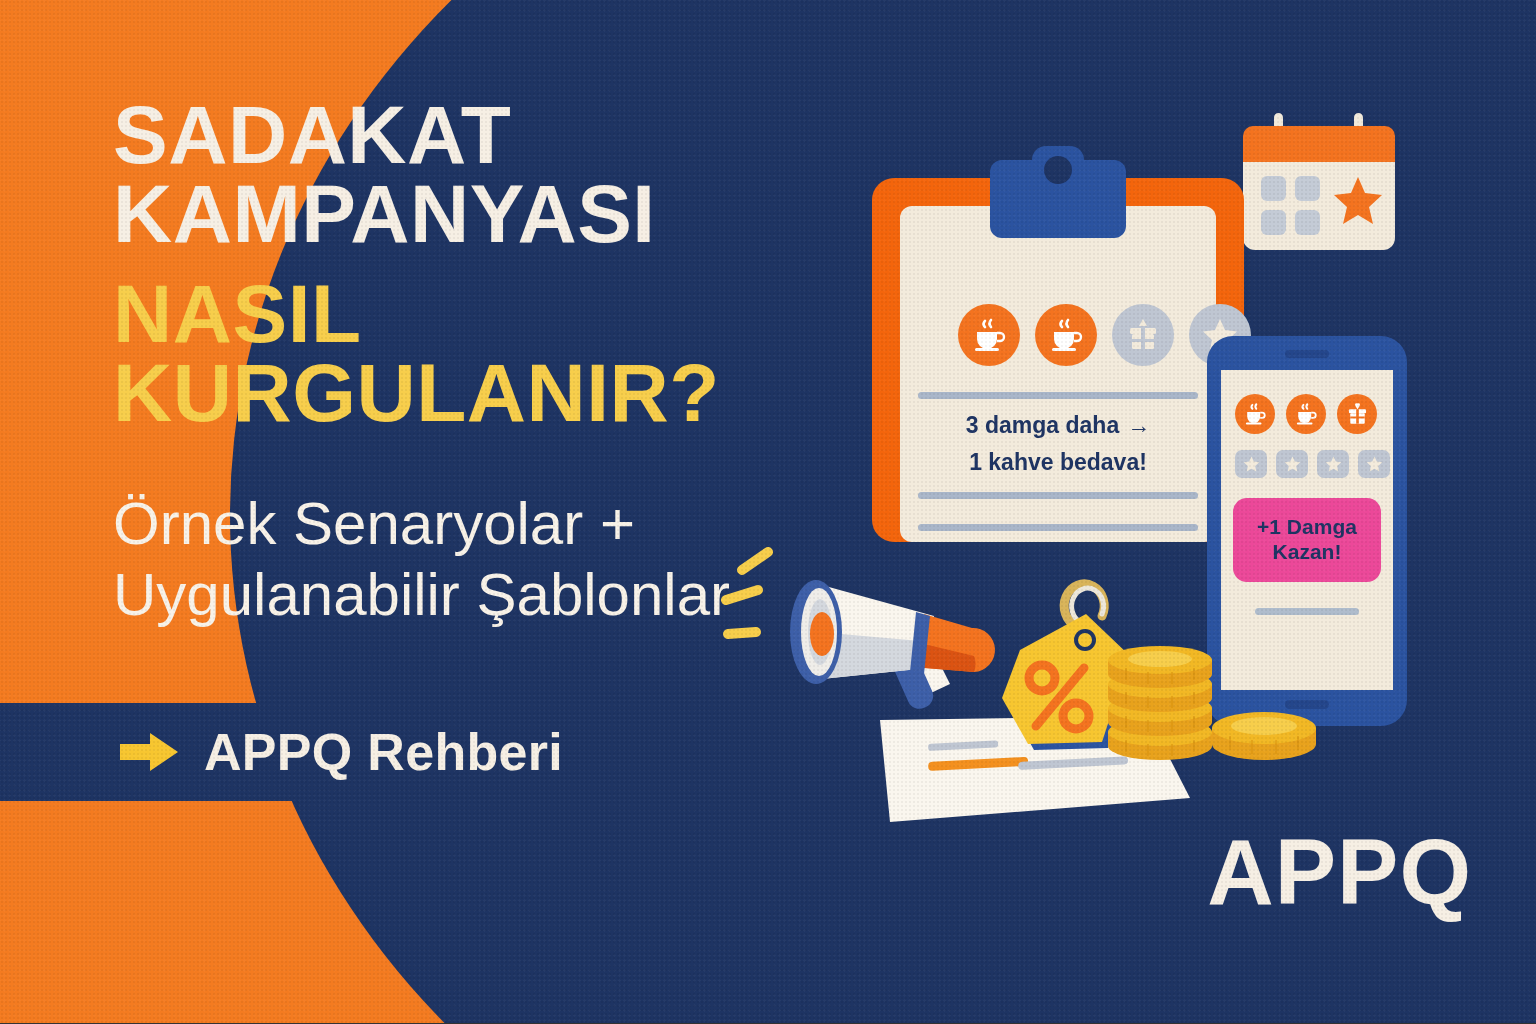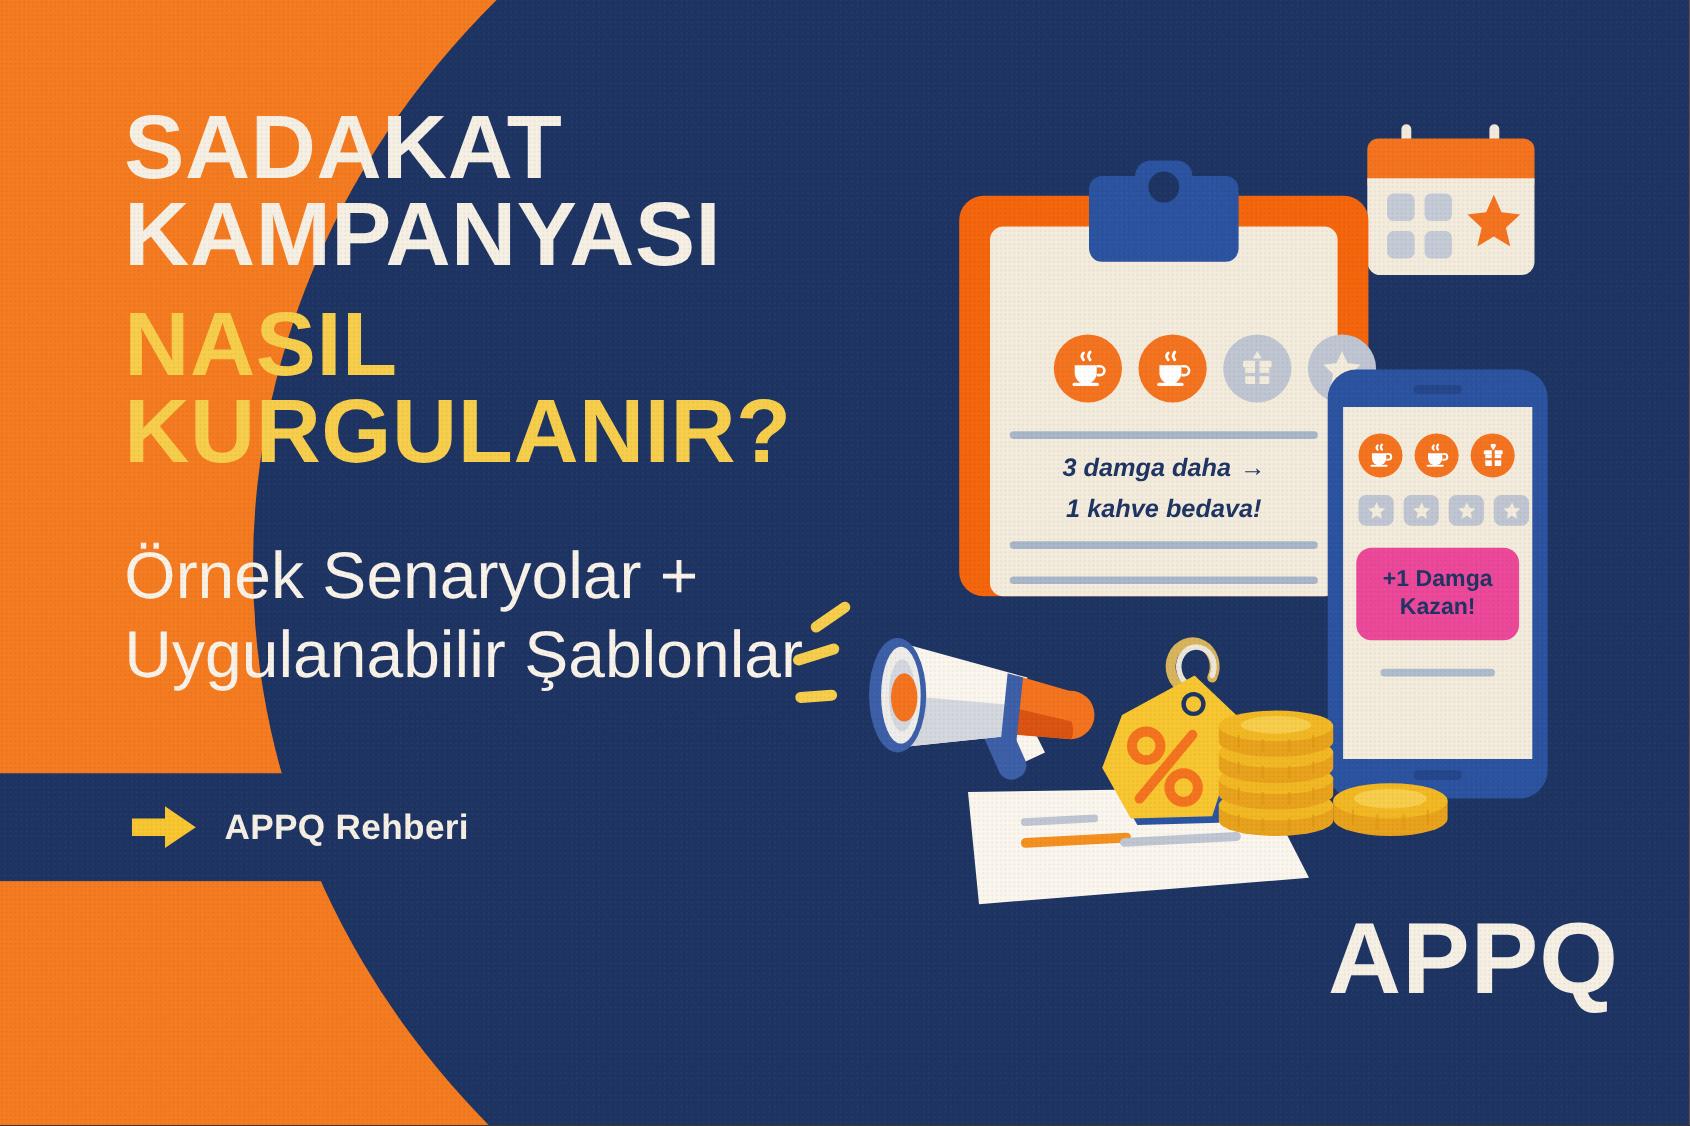--- a/index.html
+++ b/index.html
@@ -76,34 +76,34 @@
     letter-spacing:-.2px;
     text-align:right;
   }
 
   .cta{
     position:absolute;left:118px;top:718px;z-index:30;
     display:flex;align-items:center;gap:24px;height:68px;
   }
   .cta-arrow{width:62px;height:46px;display:block;}
   .cta-label{
-    font-size:32px;font-weight:bold;color:#F6EFE4;white-space:nowrap;
+    font-size:52px;font-weight:bold;color:#F6EFE4;white-space:nowrap;
     letter-spacing:.3px;
   }
 
   .brand{
     position:absolute;right:64px;top:820px;z-index:30;
     font-size:92px;font-weight:bold;color:#F6EFE4;letter-spacing:1px;
   }
 
   
   .art{position:absolute;z-index:25;}
 
   
-  .clipboard{left:872px;top:146px;width:372px;height:396px;font-style:italic;}
+  .clipboard{left:872px;top:146px;width:372px;height:396px;}
   .cb-body{
     position:absolute;left:0;top:32px;width:372px;height:364px;
     background:#F4650C;border-radius:22px;
   }
   .cb-paper{
     position:absolute;left:28px;top:60px;width:316px;height:336px;
     background:#F3EBDC;border-radius:12px;
   }
   .cb-clip{
     position:absolute;left:118px;top:14px;width:136px;height:78px;

